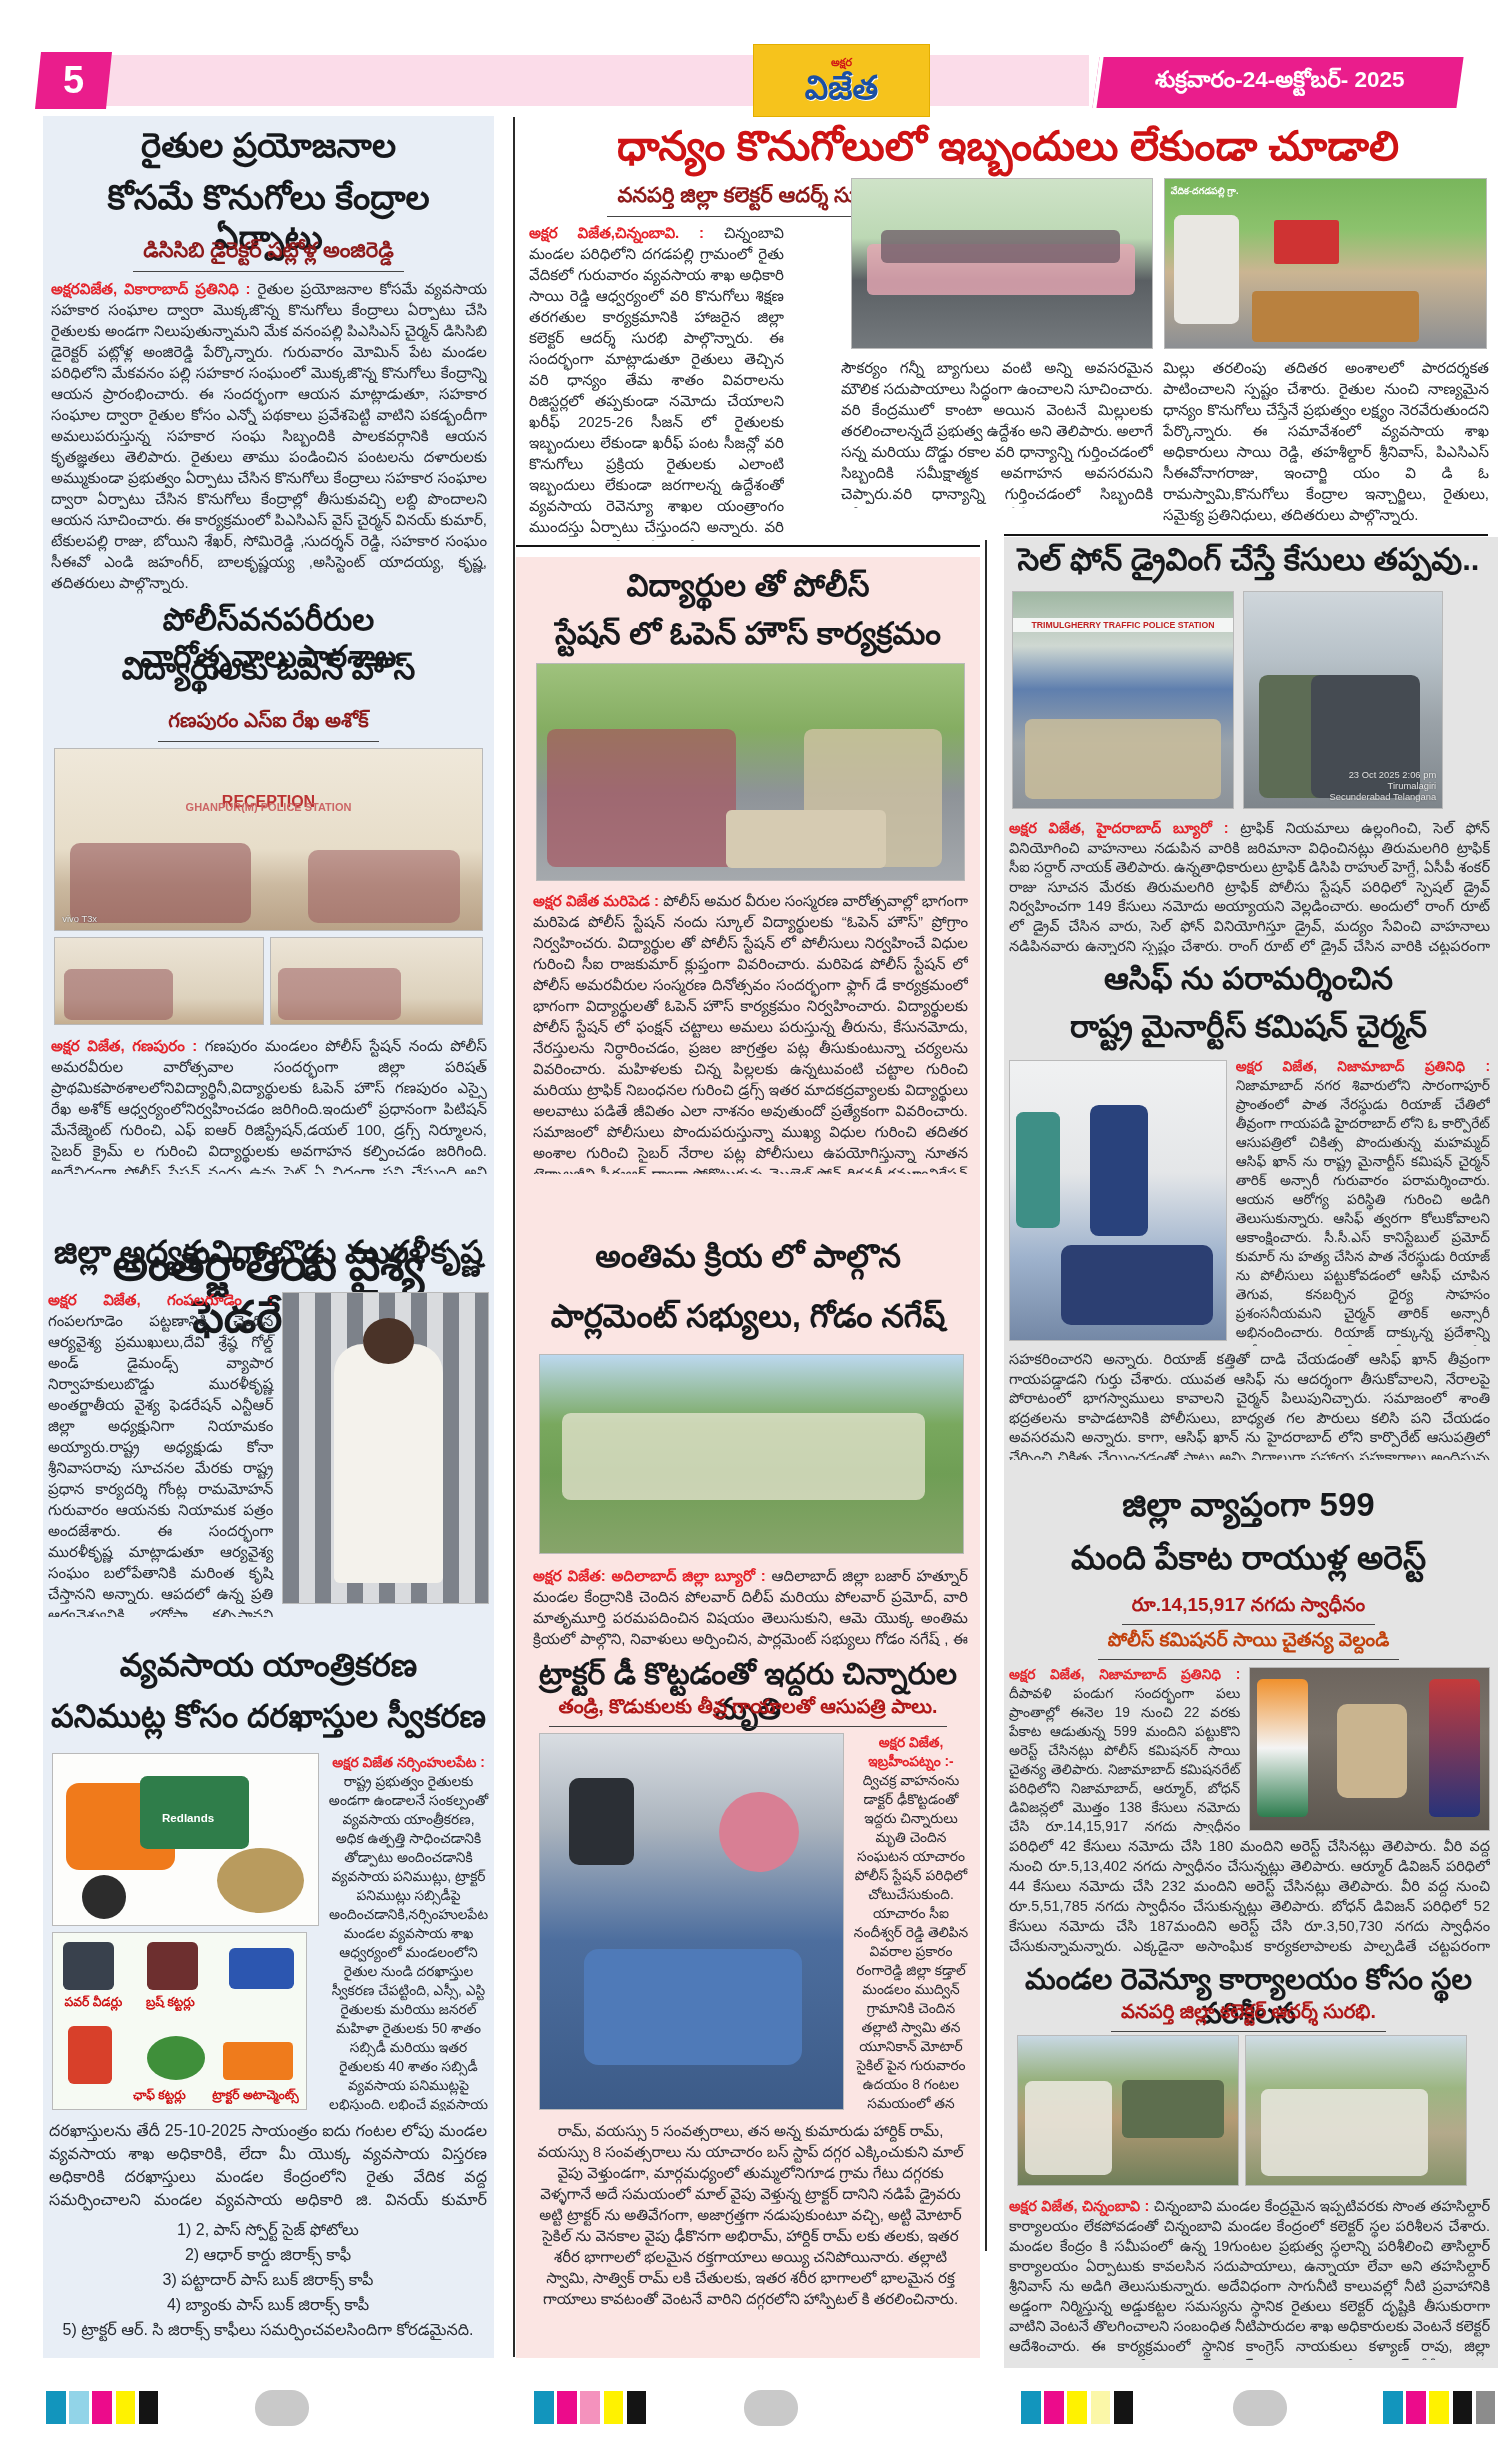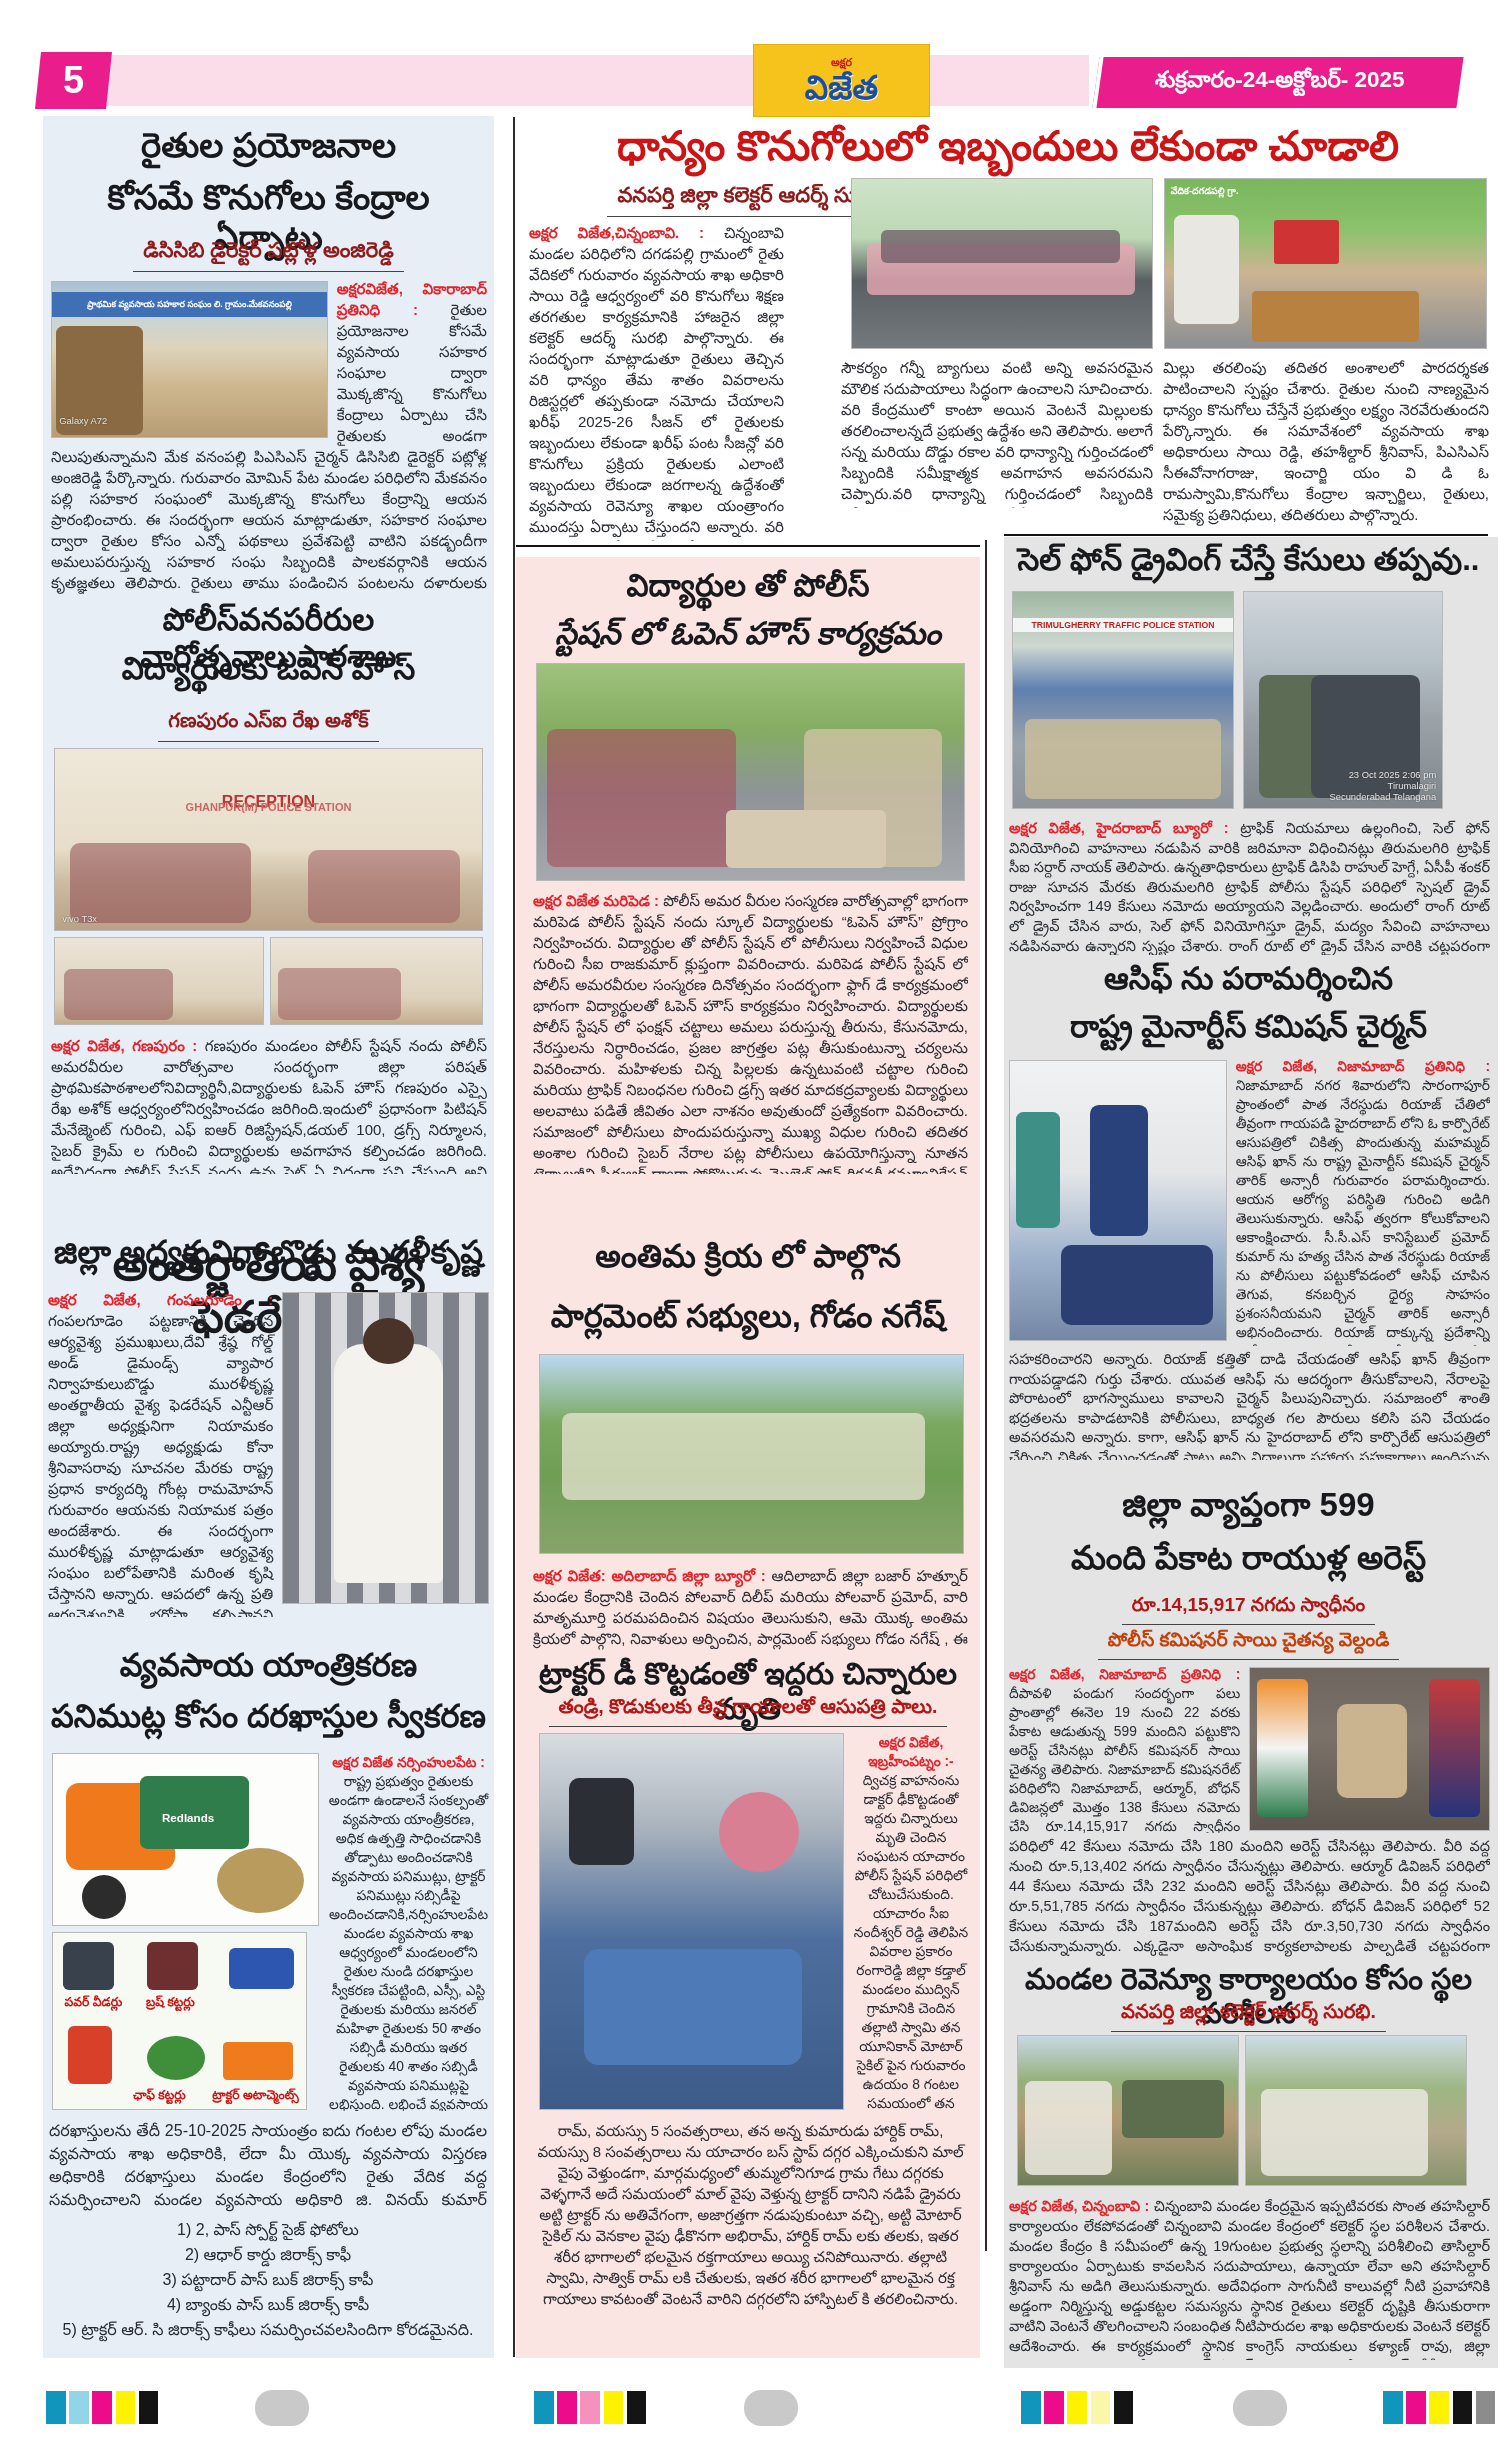--- a/index.html
+++ b/index.html
@@ -80,26 +80,20 @@
   <div class="abs hrule" style="left:516px; top:545px; width:464px;"></div>
   <div class="abs hrule" style="left:1004px; top:534px; width:484px;"></div>
 
   <section>
     <div class="abs headline" style="left:51px; top:125px; width:435px; font-size:34px;">రైతుల ప్రయోజనాల</div>
     <div class="abs headline" style="left:51px; top:177px; width:435px; font-size:34px;">కోసమే కొనుగోలు కేంద్రాల ఏర్పాటు</div>
     <div class="abs subhead" style="left:51px; top:238px; width:435px;">
       <span class="maroon" style="font-size:21px;">డిసిసిబి డైరెక్టర్ పట్లోళ్ల అంజిరెడ్డి</span>
     </div>
     <div class="abs body-txt" style="left:51px; top:278px; width:436px; height:316px;">
-      <div class="photo" style="position:relative; float:left; width:277px; height:157px; margin:2.9px 8.7px 4.4px 0;
-           background:linear-gradient(180deg,#a9c0ce 0%,#c2d4e0 16%,#ded4bd 42%,#cdb68e 68%,#b89d74 100%);">
-        <div class="sign" style="top:10px; font-size:8.7px; background:#3f6fb5; padding:2.2px 0;">ప్రాథమిక వ్యవసాయ సహకార సంఘం లి. గ్రామం.మేకవనంపల్లి</div>
-        <div class="blob" style="left:4.4px; top:44px; width:87px; height:109px; background:#8a6a42; border-radius:7.3px;"></div>
-        <span class="wm" style="left:7.3px; bottom:5.8px;">Galaxy A72</span>
-      </div>
       <span class="dateline">అక్షరవిజేత, వికారాబాద్ ప్రతినిధి :</span>
       <span>రైతుల ప్రయోజనాల కోసమే వ్యవసాయ సహకార సంఘాల ద్వారా మొక్కజొన్న కొనుగోలు కేంద్రాలు ఏర్పాటు చేసి రైతులకు అండగా నిలుపుతున్నామని మేక వనంపల్లి పిఎసిఎస్ చైర్మన్ డిసిసిబి డైరెక్టర్ పట్లోళ్ల అంజిరెడ్డి పేర్కొన్నారు. గురువారం మోమిన్ పేట మండల పరిధిలోని మేకవనం పల్లి సహకార సంఘంలో మొక్కజొన్న కొనుగోలు కేంద్రాన్ని ఆయన ప్రారంభించారు. ఈ సందర్భంగా ఆయన మాట్లాడుతూ, సహకార సంఘాల ద్వారా రైతుల కోసం ఎన్నో పథకాలు ప్రవేశపెట్టి వాటిని పకడ్బందీగా అమలుపరుస్తున్న సహకార సంఘ సిబ్బందికి పాలకవర్గానికి ఆయన కృతజ్ఞతలు తెలిపారు. రైతులు తాము పండించిన పంటలను దళారులకు అమ్ముకుండా ప్రభుత్వం ఏర్పాటు చేసిన కొనుగోలు కేంద్రాలు సహకార సంఘాల ద్వారా ఏర్పాటు చేసిన కొనుగోలు కేంద్రాల్లో తీసుకువచ్చి లబ్ది పొందాలని ఆయన సూచించారు. ఈ కార్యక్రమంలో పిఎసిఎస్ వైస్ చైర్మన్ వినయ్ కుమార్, టేకులపల్లి రాజు, బోయిని శేఖర్, సోమిరెడ్డి ,సుదర్శన్ రెడ్డి, సహకార సంఘం సీఈవో ఎండి జహంగీర్, బాలకృష్ణయ్య ,అసిస్టెంట్ యాదయ్య, కృష్ణ, తదితరులు పాల్గొన్నారు.</span>
     </div>
   </section>
 
   <section>
     <div class="abs headline" style="left:48px; top:602px; width:441px; font-size:31px;">పోలీస్‌వనపరీరుల వారోత్సవాలుపాఠశాల</div>
     <div class="abs headline" style="left:48px; top:651px; width:441px; font-size:31px;">విద్యార్థులకు ఓపెన్ హౌస్</div>
     <div class="abs subhead" style="left:51px; top:709px; width:435px;text-align:center;">
       <span class="maroon" style="font-size:20px;">గణపురం ఎస్ఐ రేఖ అశోక్</span>
@@ -196,21 +190,21 @@
       <div class="blob" style="left:8.7px; top:36px; width:65px; height:109px; background:#e9e7e2; border-radius:7.3px;"></div>
       <div class="blob" style="left:109px; top:41px; width:65px; height:44px; background:#cf3333; border-radius:2.9px;"></div>
       <div class="blob" style="left:87px; bottom:5.8px; width:167px; height:51px; background:#b9813f; border-radius:4.4px;"></div>
     </div>
     <div class="abs body-txt" style="left:841px; top:357px; width:312px; height:151px;">సౌకర్యం గన్నీ బ్యాగులు వంటి అన్ని అవసరమైన మౌలిక సదుపాయాలు సిద్ధంగా ఉంచాలని సూచించారు. వరి కేంద్రములో కాంటా అయిన వెంటనే మిల్లులకు తరలించాలన్నదే ప్రభుత్వ ఉద్దేశం అని తెలిపారు. అలాగే సన్న మరియు దొడ్డు రకాల వరి ధాన్యాన్ని గుర్తించడంలో సిబ్బందికి సమీక్షాత్మక అవగాహన అవసరమని చెప్పారు.వరి ధాన్యాన్ని గుర్తించడంలో సిబ్బందికి సమీక్షాత్మక అవగాహన ఉంటేనే సన్న ఒడ్ల రైతులకు బోనస్ లు ఇవ్వడానికి అవకాశం ఉందని తెలియజేశారు. ధాన్యం కొలత గ్రేడింగ్</div>
     <div class="abs body-txt" style="left:1163px; top:357px; width:326px; height:173px;">మిల్లు తరలింపు తదితర అంశాలలో పారదర్శకత పాటించాలని స్పష్టం చేశారు. రైతుల నుంచి నాణ్యమైన ధాన్యం కొనుగోలు చేస్తేనే ప్రభుత్వం లక్ష్యం నెరవేరుతుందని పేర్కొన్నారు. ఈ సమావేశంలో వ్యవసాయ శాఖ అధికారులు సాయి రెడ్డి, తహశీల్దార్ శ్రీనివాస్, పిఎసిఎస్ సీఈవోనాగరాజు, ఇంచార్జి యం వి డి ఓ రామస్వామి,కొనుగోలు కేంద్రాల ఇన్చార్జిలు, రైతులు, సమైక్య ప్రతినిధులు, తదితరులు పాల్గొన్నారు.</div>
   </section>
 
   <section>
     <div class="abs headline" style="left:522px; top:568px; width:452px; font-size:31px;">విద్యార్థుల తో పోలీస్</div>
-    <div class="abs headline" style="left:522px; top:616px; width:452px; font-size:31px;font-style:italic;">స్టేషన్ లో ఓపెన్ హౌస్ కార్యక్రమం</div>
+    <div class="abs headline" style="left:522px; top:616px; width:452px; font-size:31px;">స్టేషన్ లో ఓపెన్ హౌస్ కార్యక్రమం</div>
     <div class="photo" style="left:536px; top:663px; width:429px; height:218px;
          background:linear-gradient(180deg,#9fc27d 0%,#85ad62 30%,#8e9398 60%,#a5a9ad 100%);">
       <div class="blob" style="left:10px; top:65px; width:189px; height:138px; background:#a8525c; opacity:.65; border-radius:8.7px;"></div>
       <div class="blob" style="right:22px; top:65px; width:138px; height:138px; background:#cfc3a2; opacity:.8; border-radius:8.7px;"></div>
       <div class="blob" style="left:189px; bottom:11.6px; width:160px; height:58px; background:#d6cbb2; border-radius:5.8px;"></div>
     </div>
     <div class="abs body-txt" style="left:533px; top:890px; width:435px; height:284px;">
       <span class="dateline">అక్షర విజేత మరిపెడ :</span>
       <span>పోలీస్ అమర వీరుల సంస్మరణ వారోత్సవాల్లో భాగంగా మరిపెడ పోలీస్ స్టేషన్ నందు స్కూల్ విద్యార్థులకు “ఓపెన్ హౌస్” ప్రోగ్రాం నిర్వహించరు. విద్యార్థుల తో పోలీస్ స్టేషన్ లో పోలీసులు నిర్వహించే విధుల గురించి సీఐ రాజకుమార్ క్లుప్తంగా వివరించారు. మరిపెడ పోలీస్ స్టేషన్ లో పోలీస్ అమరవీరుల సంస్మరణ దినోత్సవం సందర్భంగా ఫ్లాగ్ డే కార్యక్రమంలో భాగంగా విద్యార్థులతో ఓపెన్ హౌస్ కార్యక్రమం నిర్వహించారు. విద్యార్థులకు పోలీస్ స్టేషన్ లో ఫంక్షన్ చట్టాలు అమలు పరుస్తున్న తీరును, కేసునమోదు, నేరస్తులను నిర్ధారించడం, ప్రజల జాగ్రత్తల పట్ల తీసుకుంటున్నా చర్యలను వివరించారు. మహిళలకు చిన్న పిల్లలకు ఉన్నటువంటి చట్టాల గురించి మరియు ట్రాఫిక్ నిబంధనల గురించి డ్రగ్స్ ఇతర మాదకద్రవ్యాలకు విద్యార్థులు అలవాటు పడితే జీవితం ఎలా నాశనం అవుతుందో ప్రత్యేకంగా వివరించారు. సమాజంలో పోలీసులు పొందుపరుస్తున్నా ముఖ్య విధుల గురించి తదితర అంశాల గురించి సైబర్ నేరాల పట్ల పోలీసులు ఉపయోగిస్తున్నా నూతన టెక్నాలజీని సీఈఆర్ ద్వారా పోగొట్టుకున్న మొబైల్ ఫోన్ రికవరీ కమ్యూనికేషన్ విహెచ్ ఎఫ్ సెట్ తదితర అంశాల గురించి విద్యార్థులకు సీఐ రాజ్ కుమార్ పోలీస్ సిబ్బంది అవగాహన కనిపించారు.</span>
     </div>

